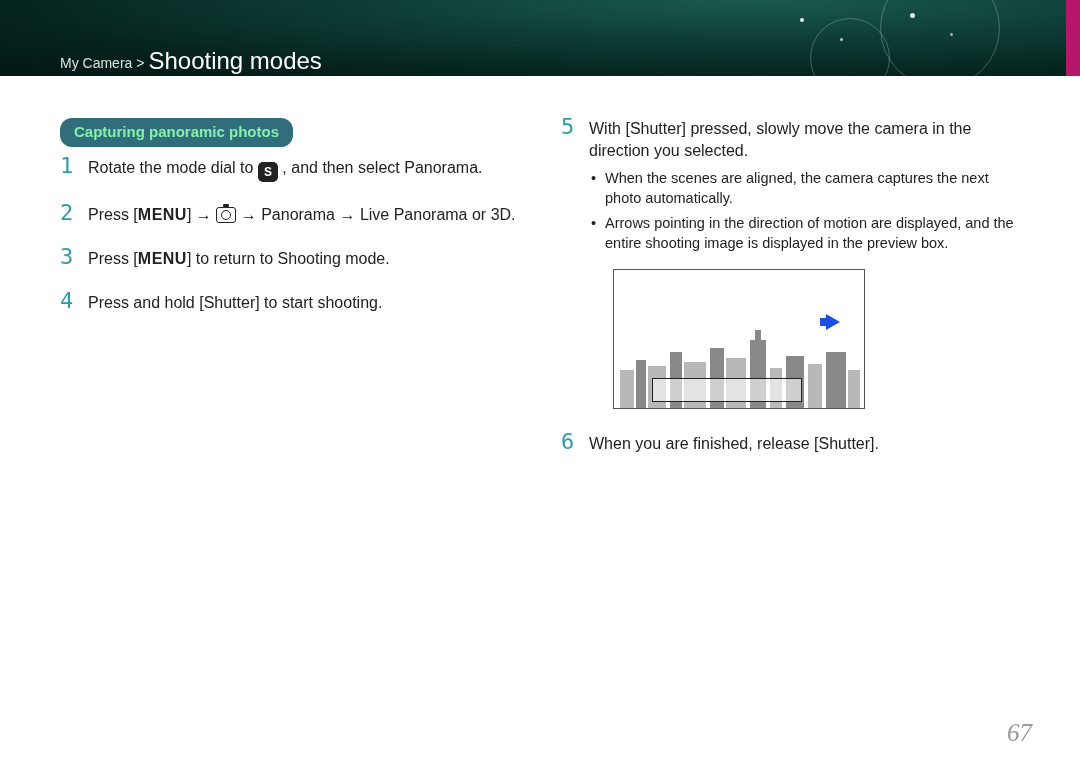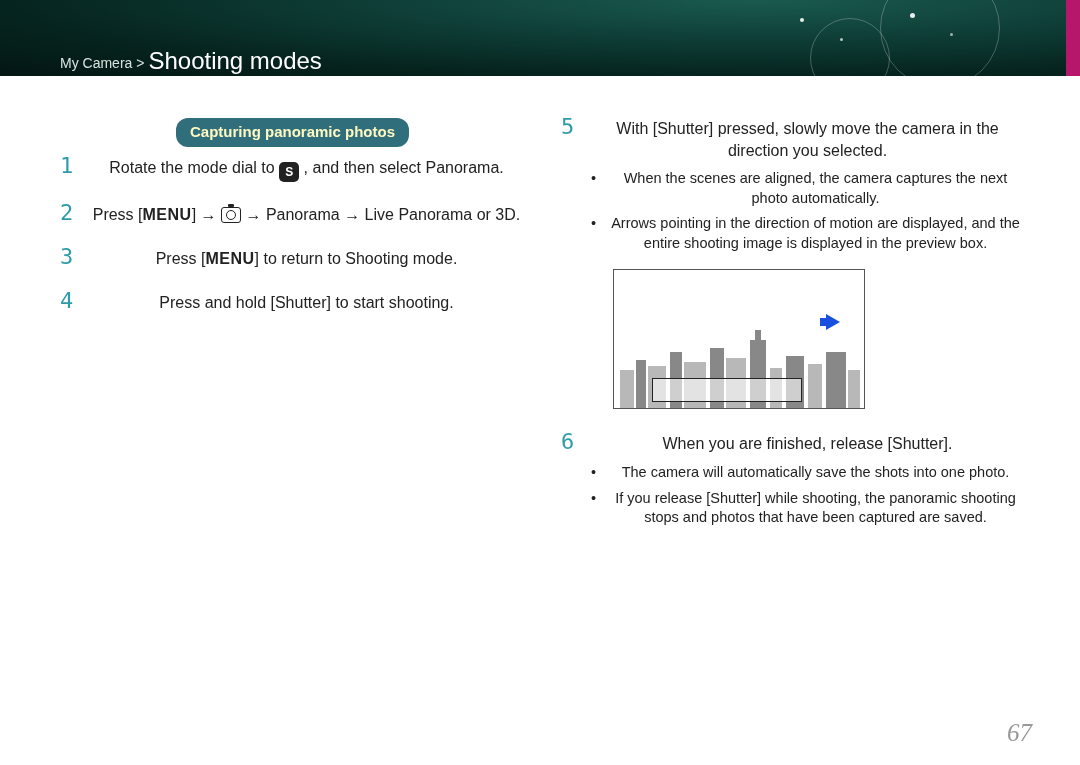--- a/index.html
+++ b/index.html
@@ -1,17 +1,17 @@
 <!DOCTYPE html>
 <html><head>
 <meta charset="utf-8">
 <style>
   * { box-sizing: border-box; margin: 0; padding: 0; }
   html, body { width: 1080px; height: 765px; font-family: "Segoe UI", "Helvetica Neue", Arial, sans-serif; background: #fff; color: #222; }
-  .page { position: relative; width: 1080px; height: 765px; overflow: hidden; text-align: center; }
+  .page { position: relative; width: 1080px; height: 765px; overflow: hidden; }
 
   
   .header {
     position: relative;
     height: 76px;
     background: radial-gradient(ellipse at 70% 0%, #1a5a4f 0%, #0d3b34 40%, #06241f 70%, #031612 100%);
     color: #fff;
     display: flex;
     align-items: flex-end;
     padding-left: 60px;
@@ -30,21 +30,21 @@
   .sparkles .d4{width:3px;height:3px;left:190px;top:25px;opacity:.6;}
   .sparkles .ring{position:absolute;border:1px solid rgba(255,255,255,.25);border-radius:50%;}
   .sparkles .r1{width:120px;height:120px;left:120px;top:-40px;}
   .sparkles .r2{width:80px;height:80px;left:50px;top:10px;}
 
   
   .content { display:flex; padding: 42px 54px 0 60px; gap: 36px; font-size: 15.5px; line-height: 1.35; }
   .col { flex: 1; }
 
   .pill {
-    display:inline-block; background:#2f6e7a; color:#fef9c3; font-weight:600; font-size:15px;
+    display:inline-block; background:#2f6e7a; color:#86efac; font-weight:600; font-size:15px;
     padding: 4px 14px 5px; border-radius: 12px; margin-bottom: 10px;
   }
   .intro { font-size: 14.5px; color:#2d2d2d; margin-bottom: 20px; max-width: 480px; }
 
   .steps { list-style:none; }
   .step { position:relative; padding-left: 28px; margin-bottom: 22px; font-size:16px; }
   .step .num {
     position:absolute; left:0; top:-2px; font-family: "DejaVu Sans Mono","Courier New",monospace;
     font-size: 22px; font-weight: 400; color:#2f9ba9; line-height:1;
   }
@@ -189,26 +189,20 @@
               <div class="bld b13"></div>
             </div>
             <div class="arrow"></div>
             <div class="preview-strip"></div>
           </div>
         </li>
 
         <li class="step">
           <span class="num">6</span>
           <span>When you are finished, release [</span><b>Shutter</b><span>].</span>
-          <ul class="sub-bullets">
-            <li>The camera will automatically save the shots into one photo.</li>
-            <li>
-              <span>If you release [</span><b>Shutter</b><span>] while shooting, the panoramic shooting stops and photos that have been captured are saved.</span>
-            </li>
-          </ul>
         </li>
 
       </ol>
     </div>
 
   </div>
 
   <div class="page-number">67</div>
 </div>
 

